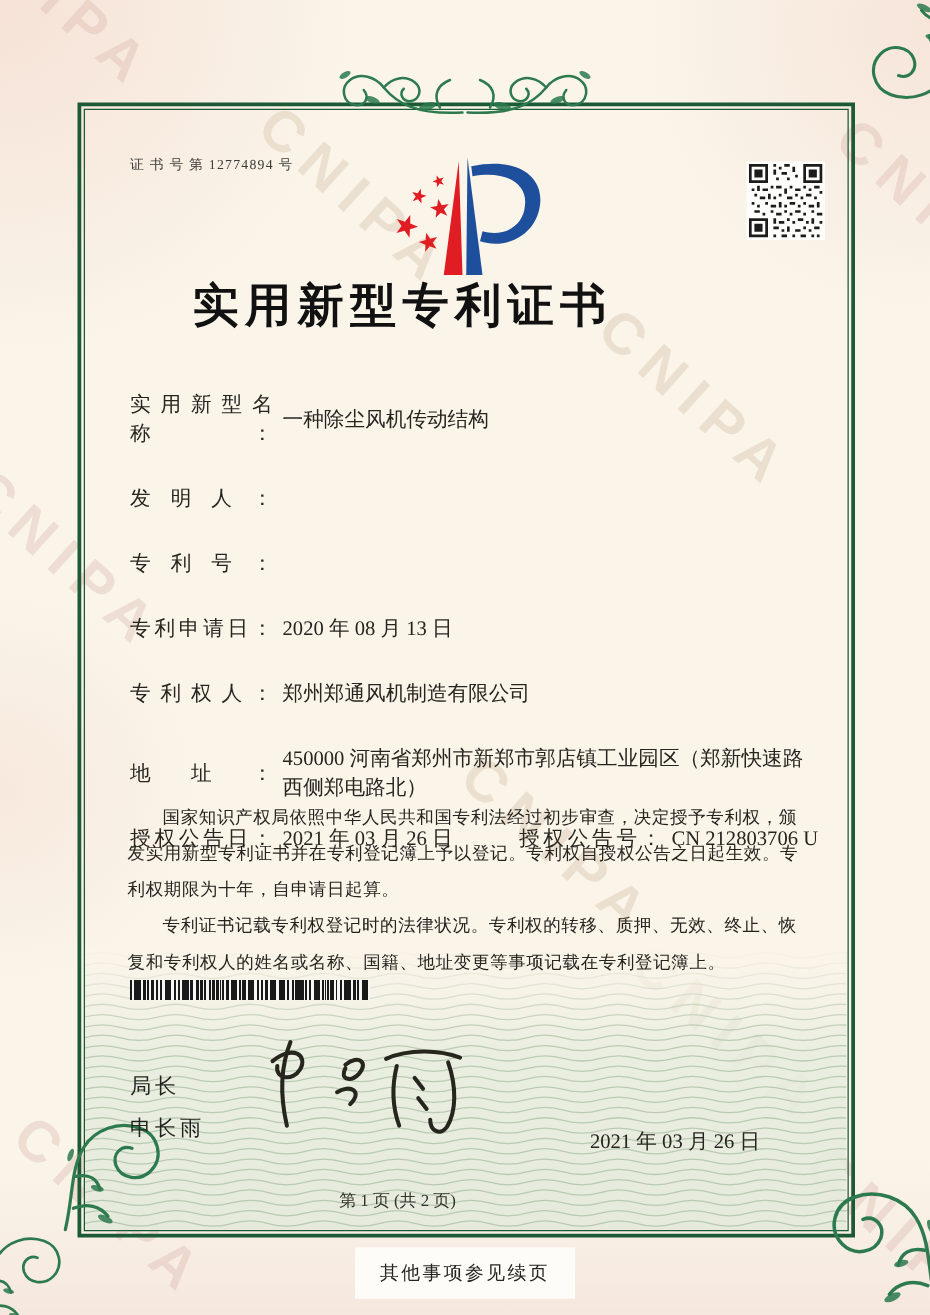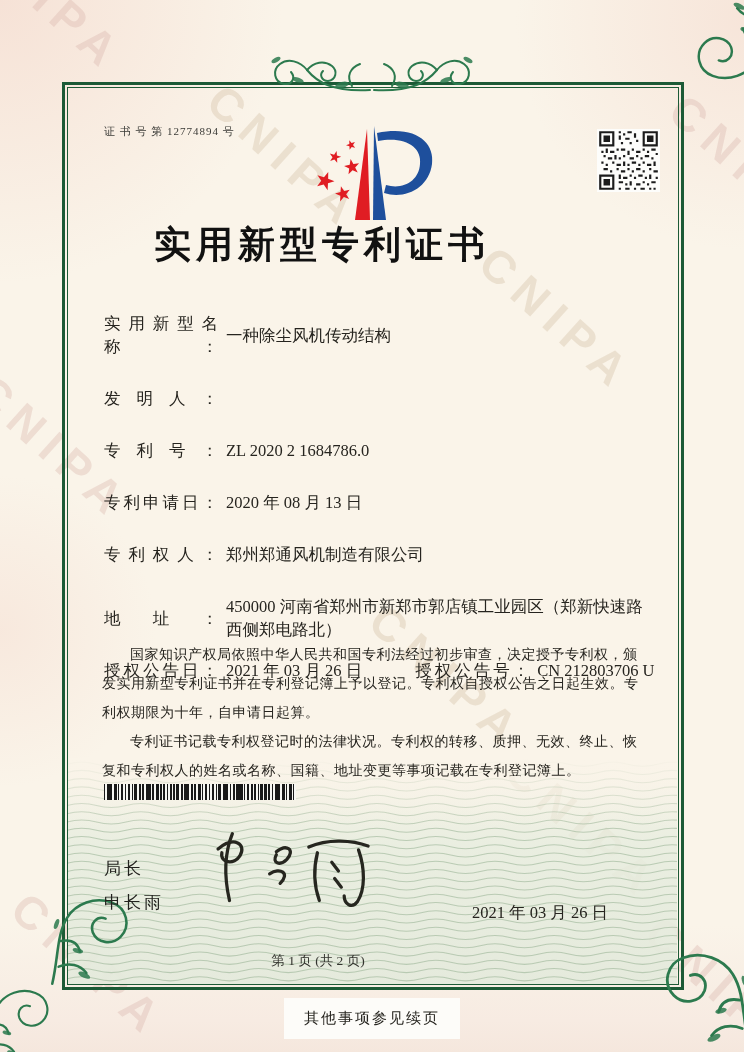--- a/index.html
+++ b/index.html
@@ -232,21 +232,20 @@
   <div class="fields">
     <div class="field-row">
       <span class="field-label">实用新型名称：</span>
       <span class="field-value">一种除尘风机传动结构</span>
     </div>
     <div class="field-row">
       <span class="field-label">发明人：</span>
     </div>
     <div class="field-row">
       <span class="field-label">专利号：</span>
-      <span class="field-value">ZL 2020 2 1684786.0</span>
     </div>
     <div class="field-row">
       <span class="field-label">专利申请日：</span>
       <span class="field-value">2020 年 08 月 13 日</span>
     </div>
     <div class="field-row">
       <span class="field-label">专利权人：</span>
       <span class="field-value">郑州郑通风机制造有限公司</span>
     </div>
     <div class="field-row row-address">

